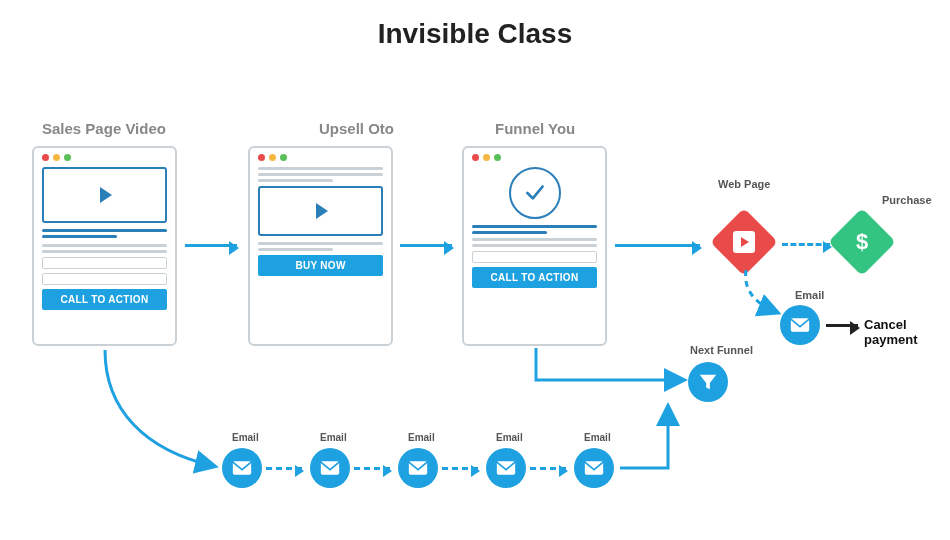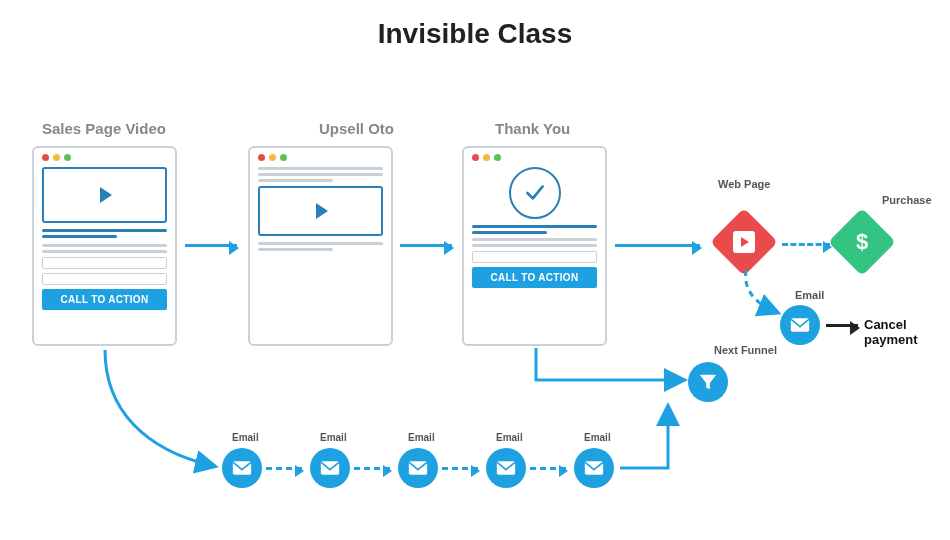--- a/index.html
+++ b/index.html
@@ -189,23 +189,24 @@
       <div class="line"></div>
       <div class="line short"></div>
     </div>
   <div class="video-box" style="height:50px; margin-top:4px;">
       <div class="play-tri"></div>
     </div>
   <div class="lines">
       <div class="line"></div>
       <div class="line short"></div>
     </div>
-</div>
-
-<div class="page-label" style="left:495px; top:120px;">Thank You</div>
+  <div class="cta-btn">BUY NOW</div>
+</div>
+
+<div class="page-label" style="left:495px; top:120px;">Funnel You</div>
 <div class="page-card" style="left:462px; top:146px;">
   <div class="traffic-dots">
     <div class="dot r"></div>
       <div class="dot y"></div>
       <div class="dot g"></div>
   </div>
   <div class="check-circle">
     <svg viewBox="0 0 24 24" width="26" height="26">
         <path d="M5 12 l5 5 l9 -11" fill="none" stroke="#2a7fb8" stroke-width="2.5" stroke-linecap="round" stroke-linejoin="round"></path>
       </svg>
@@ -264,21 +265,21 @@
 
 <svg class="conn" style="left:534px; top:348px;" width="160" height="50">
   <defs>
       <marker id="ah2" markerWidth="8" markerHeight="8" refX="6" refY="4" orient="auto">
         <path d="M0,0 L8,4 L0,8 z" fill="#1ea1e0"></path>
       </marker>
     </defs>
   <path d="M 2 0 L 2 32 L 148 32" fill="none" stroke="#1ea1e0" stroke-width="3" marker-end="url(#ah2)"></path>
 </svg>
 
-<div class="small-label" style="left:714px; top:344px;">Next Funnel</div>
+<div class="small-label" style="left:690px; top:344px;">Next Funnel</div>
 <div class="funnel-icon" style="left:688px; top:362px;">
   <svg viewBox="0 0 24 24" width="22" height="22">
     <path d="M3 4 H21 L14 13 V20 L10 18 V13 Z" fill="#fff"></path>
   </svg>
 </div>
 
 <svg class="conn" style="left:95px; top:350px;" width="150" height="130">
   <defs>
       <marker id="ah3" markerWidth="8" markerHeight="8" refX="6" refY="4" orient="auto">
         <path d="M0,0 L8,4 L0,8 z" fill="#1ea1e0"></path>

